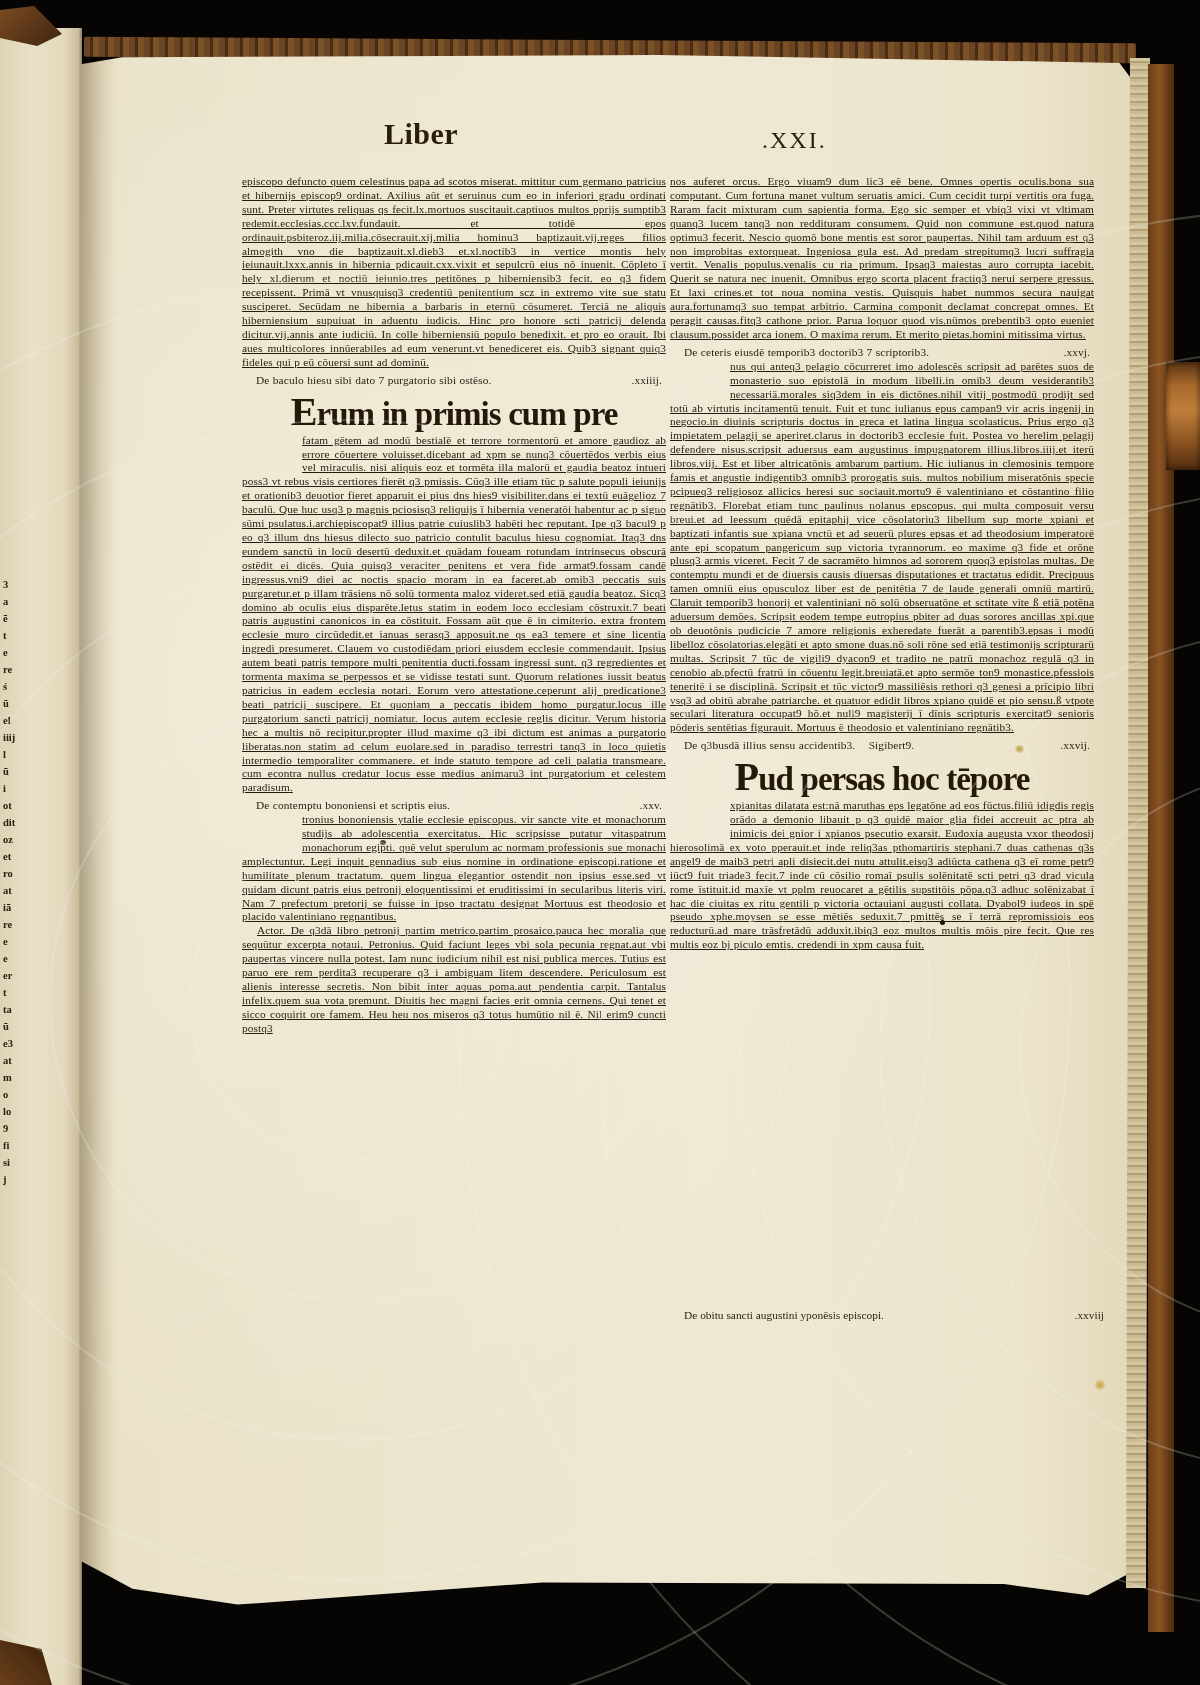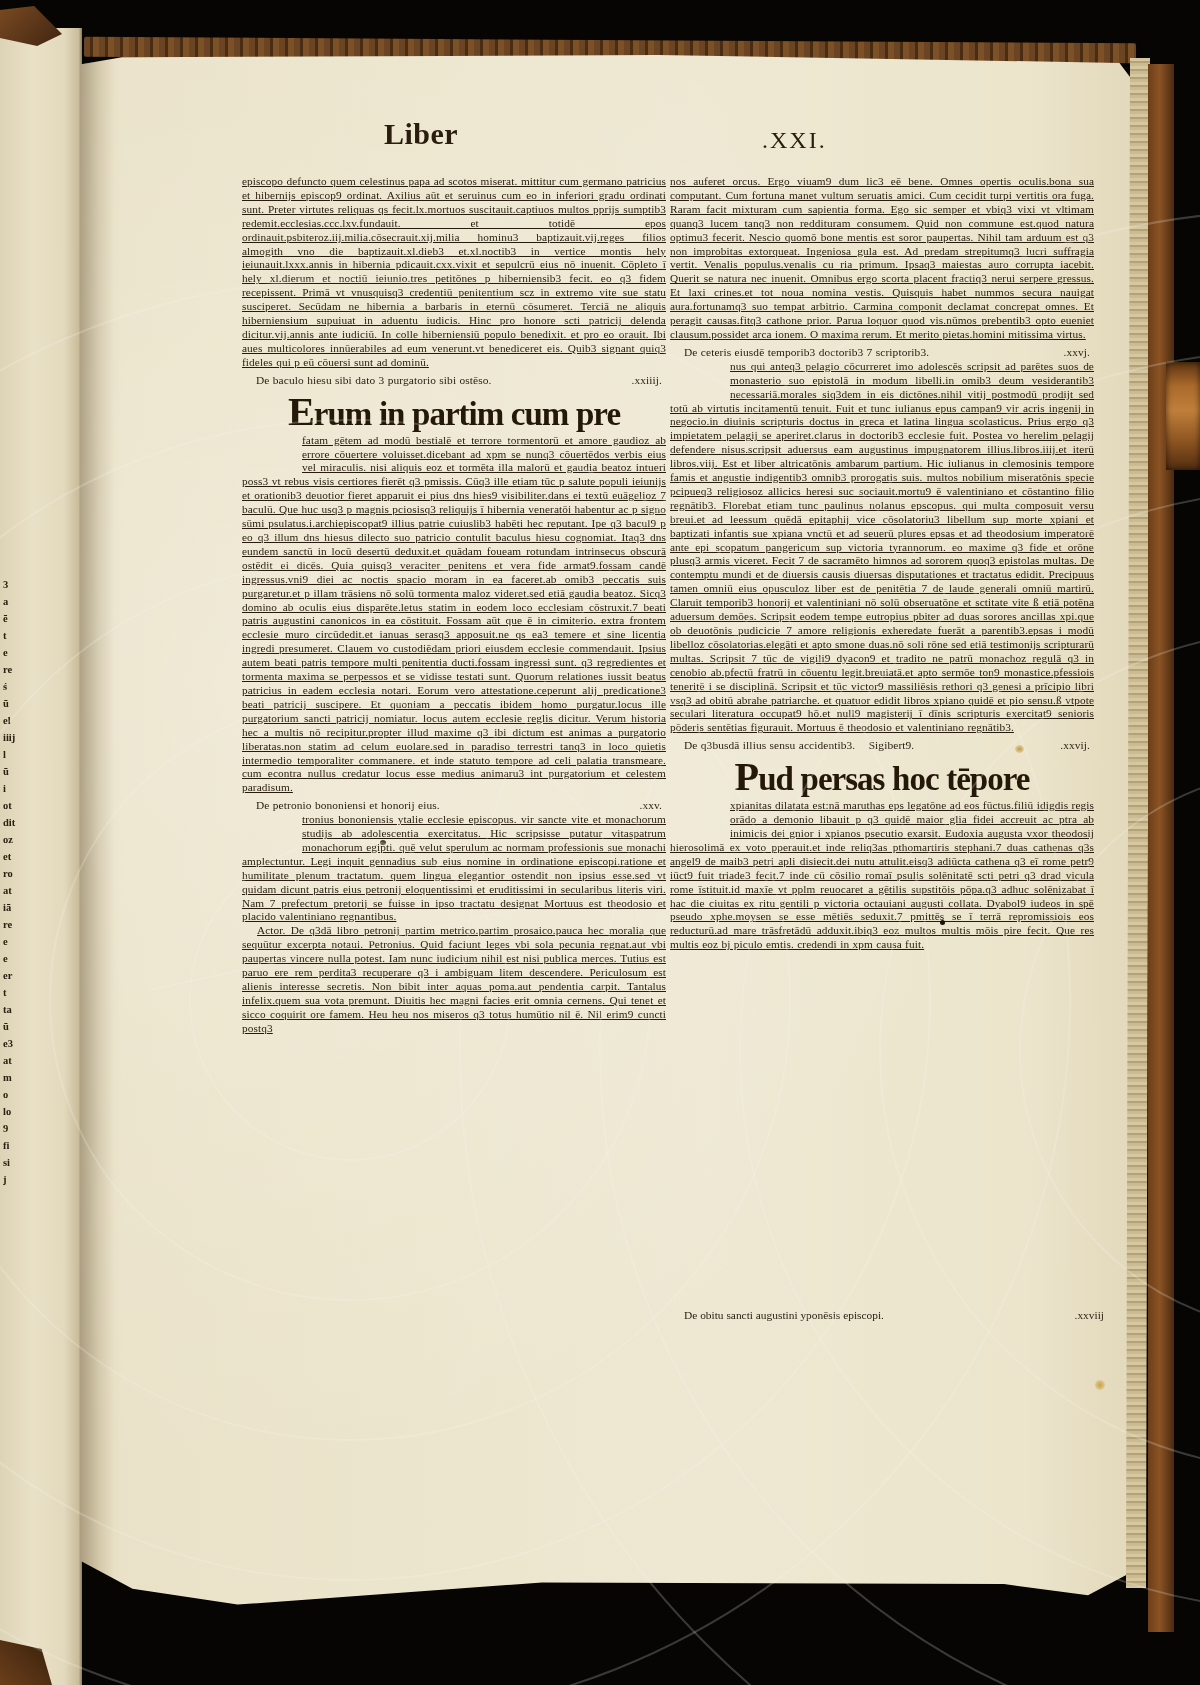--- a/index.html
+++ b/index.html
@@ -119,28 +119,28 @@
     <div class="gutter-shadow"></div>
 
     <div class="content">
       <div class="running-head head-left">Liber</div>
       <div class="running-head head-right">.XXI.</div>
 
       <div class="col col-left">
         <p><span>episcopo defuncto quem celestinus papa ad scotos miserat. mittitur cum germano patricius et hibernijs episcop9 ordinat. Axilius aūt et seruinus cum eo in inferiori gradu ordinati sunt. Preter virtutes reliquas qs fecit.lx.mortuos suscitauit.captiuos multos pprijs sumptib3 redemit.ecclesias.ccc.lxv.fundauit. et totidē epos ordinauit.psbiteroz.iij.milia.cōsecrauit.xij.milia hominu3 baptizauit.vij.reges filios almogith vno die baptizauit.xl.dieb3 et.xl.noctib3 in vertice montis hely ieiunauit.lxxx.annis in hibernia pdicauit.cxx.vixit et sepulcrū eius nō inuenit. Cōpleto ī hely xl.dierum et noctiū ieiunio.tres petitōnes p hiberniensib3 fecit. eo q3 fidem recepissent. Primā vt vnusquisq3 credentiū penitentium scz in extremo vite sue statu susciperet. Secūdam ne hibernia a barbaris in eternū cōsumeret. Terciā ne aliquis hiberniensium supuiuat in aduentu iudicis. Hinc pro honore scti patricij delenda dicitur.vij.annis ante iudiciū. In colle hiberniensiū populo benedixit. et pro eo orauit. Ibi aues multicolores innūerabiles ad eum venerunt.vt benediceret eis. Quib3 signant quiq3 fideles qui p eū cōuersi sunt ad dominū.</span></p>
 
         <div class="rubric">
-          <span class="rubric-text">De baculo hiesu sibi dato 3 purgatorio sibi ostēso.</span>
+          <span class="rubric-text">De baculo hiesu sibi dato 7 purgatorio sibi ostēso.</span>
           <span class="rubric-num">.xxiiij.</span>
         </div>
-        <div class="section-heading">Erum in partim cum pre</div>
+        <div class="section-heading">Erum in primis cum pre</div>
         <p><span class="cutin"></span><span>fatam gētem ad modū bestialē et terrore tormentorū et amore gaudioz ab errore cōuertere voluisset.dicebant ad xpm se nunq3 cōuertēdos verbis eius vel miraculis. nisi aliquis eoz et tormēta illa malorū et gaudia beatoz intueri poss3 vt rebus visis certiores fierēt q3 pmissis. Cūq3 ille etiam tūc p salute populi ieiunijs et orationib3 deuotior fieret apparuit ei pius dns hies9 visibiliter.dans ei textū euāgelioz 7 baculū. Que huc usq3 p magnis pciosisq3 reliquijs ī hibernia veneratōi habentur ac p signo sūmi psulatus.i.archiepiscopat9 illius patrie cuiuslib3 habēti hec reputant. Ipe q3 bacul9 p eo q3 illum dns hiesus dilecto suo patricio contulit baculus hiesu cognomiat. Itaq3 dns eundem sanctū in locū desertū deduxit.et quādam foueam rotundam intrinsecus obscurā ostēdit ei dicēs. Quia quisq3 veraciter penitens et vera fide armat9.fossam candē ingressus.vni9 diei ac noctis spacio moram in ea faceret.ab omib3 peccatis suis purgaretur.et p illam trāsiens nō solū tormenta maloz videret.sed etiā gaudia beatoz. Sicq3 domino ab oculis eius disparēte.letus statim in eodem loco ecclesiam cōstruxit.7 beati patris augustini canonicos in ea cōstituit. Fossam aūt que ē in cimiterio. extra frontem ecclesie muro circūdedit.et ianuas serasq3 apposuit.ne qs ea3 temere et sine licentia ingredi presumeret. Clauem vo custodiēdam priori eiusdem ecclesie commendauit. Ipsius autem beati patris tempore multi penitentia ducti.fossam ingressi sunt. q3 regredientes et tormenta maxima se perpessos et se vidisse testati sunt. Quorum relationes iussit beatus patricius in eadem ecclesia notari. Eorum vero attestatione.ceperunt alij predicatione3 beati patricij suscipere. Et quoniam a peccatis ibidem homo purgatur.locus ille purgatorium sancti patricij nomiatur. locus autem ecclesie reglis dicitur. Verum historia hec a multis nō recipitur.propter illud maxime q3 ibi dictum est animas a purgatorio liberatas.non statim ad celum euolare.sed in paradiso terrestri tanq3 in loco quietis intermedio temporaliter commanere. et inde statuto tempore ad celi palatia transmeare. cum econtra nullus credatur locus esse medius animaru3 int purgatorium et celestem paradisum.</span></p>
 
         <div class="rubric">
-          <span class="rubric-text">De petronio bononiensi et honorij eius.</span>
+          <span class="rubric-text">De contemptu bononiensi et scriptis eius.</span>
           <span class="rubric-num">.xxv.</span>
         </div>
         <p><span class="cutin"></span><span>tronius bononiensis ytalie ecclesie episcopus. vir sancte vite et monachorum studijs ab adolescentia exercitatus. Hic scripsisse putatur vitaspatrum monachorum egipti. quē velut sperulum ac normam professionis sue monachi amplectuntur. Legi inquit gennadius sub eius nomine in ordinatione episcopi.ratione et humilitate plenum tractatum. quem lingua elegantior ostendit non ipsius esse.sed vt quidam dicunt patris eius petronij eloquentissimi et eruditissimi in secularibus literis viri. Nam 7 prefectum pretorij se fuisse in ipso tractatu designat Mortuus est theodosio et placido valentiniano regnantibus.</span></p>
         <p class="indent"><span>Actor. De q3dā libro petronij partim metrico.partim prosaico.pauca hec moralia que sequūtur excerpta notaui.    Petronius. Quid faciunt leges vbi sola pecunia regnat.aut vbi paupertas vincere nulla potest. Iam nunc iudicium nihil est nisi publica merces. Tutius est paruo ere rem perdita3 recuperare q3 i ambiguam litem descendere. Periculosum est alienis interesse secretis. Non bibit inter aquas poma.aut pendentia carpit. Tantalus infelix.quem sua vota premunt. Diuitis hec magni facies erit omnia cernens. Qui tenet et sicco coquirit ore famem. Heu heu nos miseros q3 totus humūtio nil ē. Nil erim9 cuncti postq3</span></p>
       </div>
 
       <div class="col col-right">
         <p><span>nos auferet orcus. Ergo viuam9 dum lic3 eē bene. Omnes opertis oculis.bona sua computant. Cum fortuna manet vultum seruatis amici. Cum cecidit turpi vertitis ora fuga. Raram facit mixturam cum sapientia forma. Ego sic semper et vbiq3 vixi vt vltimam quanq3 lucem tanq3 non reddituram consumem. Quid non commune est.quod natura optimu3 fecerit. Nescio quomō bone mentis est soror paupertas. Nihil tam arduum est q3 non improbitas extorqueat. Ingeniosa gula est. Ad predam strepitumq3 lucri suffragia vertit. Venalis populus.venalis cu ria primum. Ipsaq3 maiestas auro corrupta iacebit. Querit se natura nec inuenit. Omnibus ergo scorta placent fractiq3 nerui serpere gressus. Et laxi crines.et tot noua nomina vestis. Quisquis habet nummos secura nauigat aura.fortunamq3 suo tempat arbitrio. Carmina componit declamat concrepat omnes. Et peragit causas.fitq3 cathone prior. Parua loquor quod vis.nūmos prebentib3 opto eueniet clausum.possidet arca ionem. O maxima rerum. Et merito pietas.homini mitissima virtus.</span></p>
 
         <div class="rubric">

